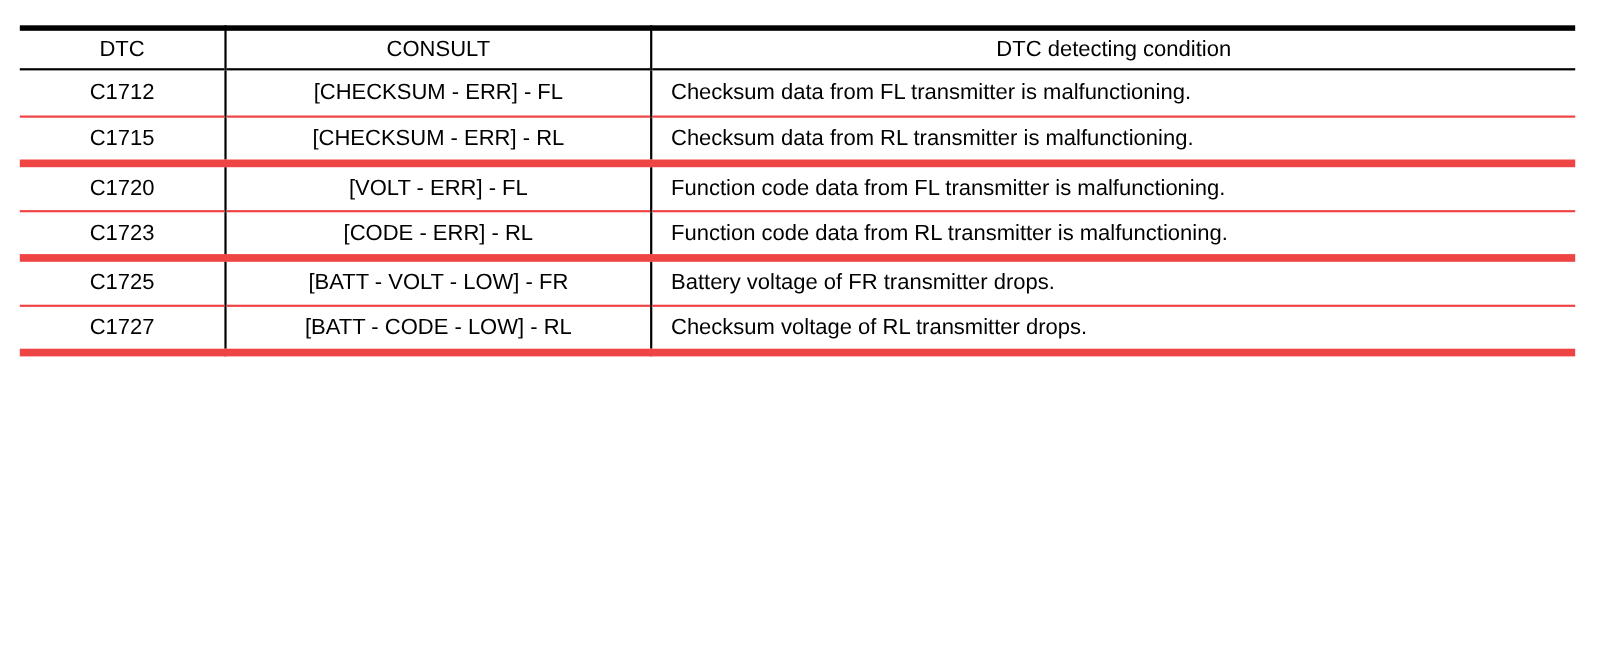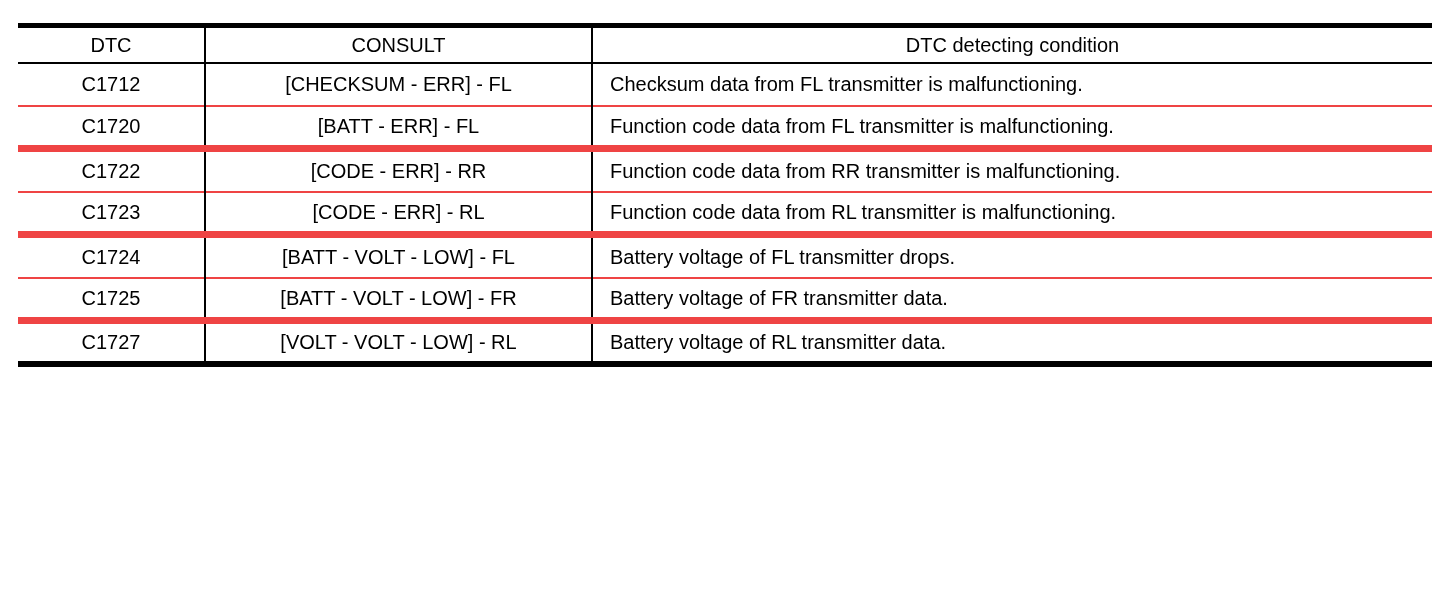--- a/index.html
+++ b/index.html
@@ -78,44 +78,39 @@
         <th>DTC detecting condition</th>
       </tr>
     </thead>
     <tbody>
       <tr>
         <td class="dtc-cell">C1712</td>
         <td class="consult-cell">[CHECKSUM - ERR] - FL</td>
         <td class="condition-cell">Checksum data from FL transmitter is malfunctioning.</td>
       </tr>
       <tr>
-        <td class="dtc-cell">C1720</td>
-        <td class="consult-cell">[BATT - ERR] - FL</td>
-        <td class="condition-cell">Function code data from FL transmitter is malfunctioning.</td>
+        <td class="dtc-cell">C1715</td>
+        <td class="consult-cell">[CHECKSUM - ERR] - RL</td>
+        <td class="condition-cell">Checksum data from RL transmitter is malfunctioning.</td>
       </tr>
       <tr>
-        <td class="dtc-cell">C1722</td>
-        <td class="consult-cell">[CODE - ERR] - RR</td>
-        <td class="condition-cell">Function code data from RR transmitter is malfunctioning.</td>
+        <td class="dtc-cell">C1720</td>
+        <td class="consult-cell">[VOLT - ERR] - FL</td>
+        <td class="condition-cell">Function code data from FL transmitter is malfunctioning.</td>
       </tr>
       <tr>
         <td class="dtc-cell">C1723</td>
         <td class="consult-cell">[CODE - ERR] - RL</td>
         <td class="condition-cell">Function code data from RL transmitter is malfunctioning.</td>
       </tr>
       <tr>
-        <td class="dtc-cell">C1724</td>
-        <td class="consult-cell">[BATT - VOLT - LOW] - FL</td>
-        <td class="condition-cell">Battery voltage of FL transmitter drops.</td>
-      </tr>
-      <tr>
         <td class="dtc-cell">C1725</td>
         <td class="consult-cell">[BATT - VOLT - LOW] - FR</td>
-        <td class="condition-cell">Battery voltage of FR transmitter data.</td>
+        <td class="condition-cell">Battery voltage of FR transmitter drops.</td>
       </tr>
       <tr>
         <td class="dtc-cell">C1727</td>
-        <td class="consult-cell">[VOLT - VOLT - LOW] - RL</td>
-        <td class="condition-cell">Battery voltage of RL transmitter data.</td>
+        <td class="consult-cell">[BATT - CODE - LOW] - RL</td>
+        <td class="condition-cell">Checksum voltage of RL transmitter drops.</td>
       </tr>
     </tbody>
   </table>
 </div>
 
 </body></html>

